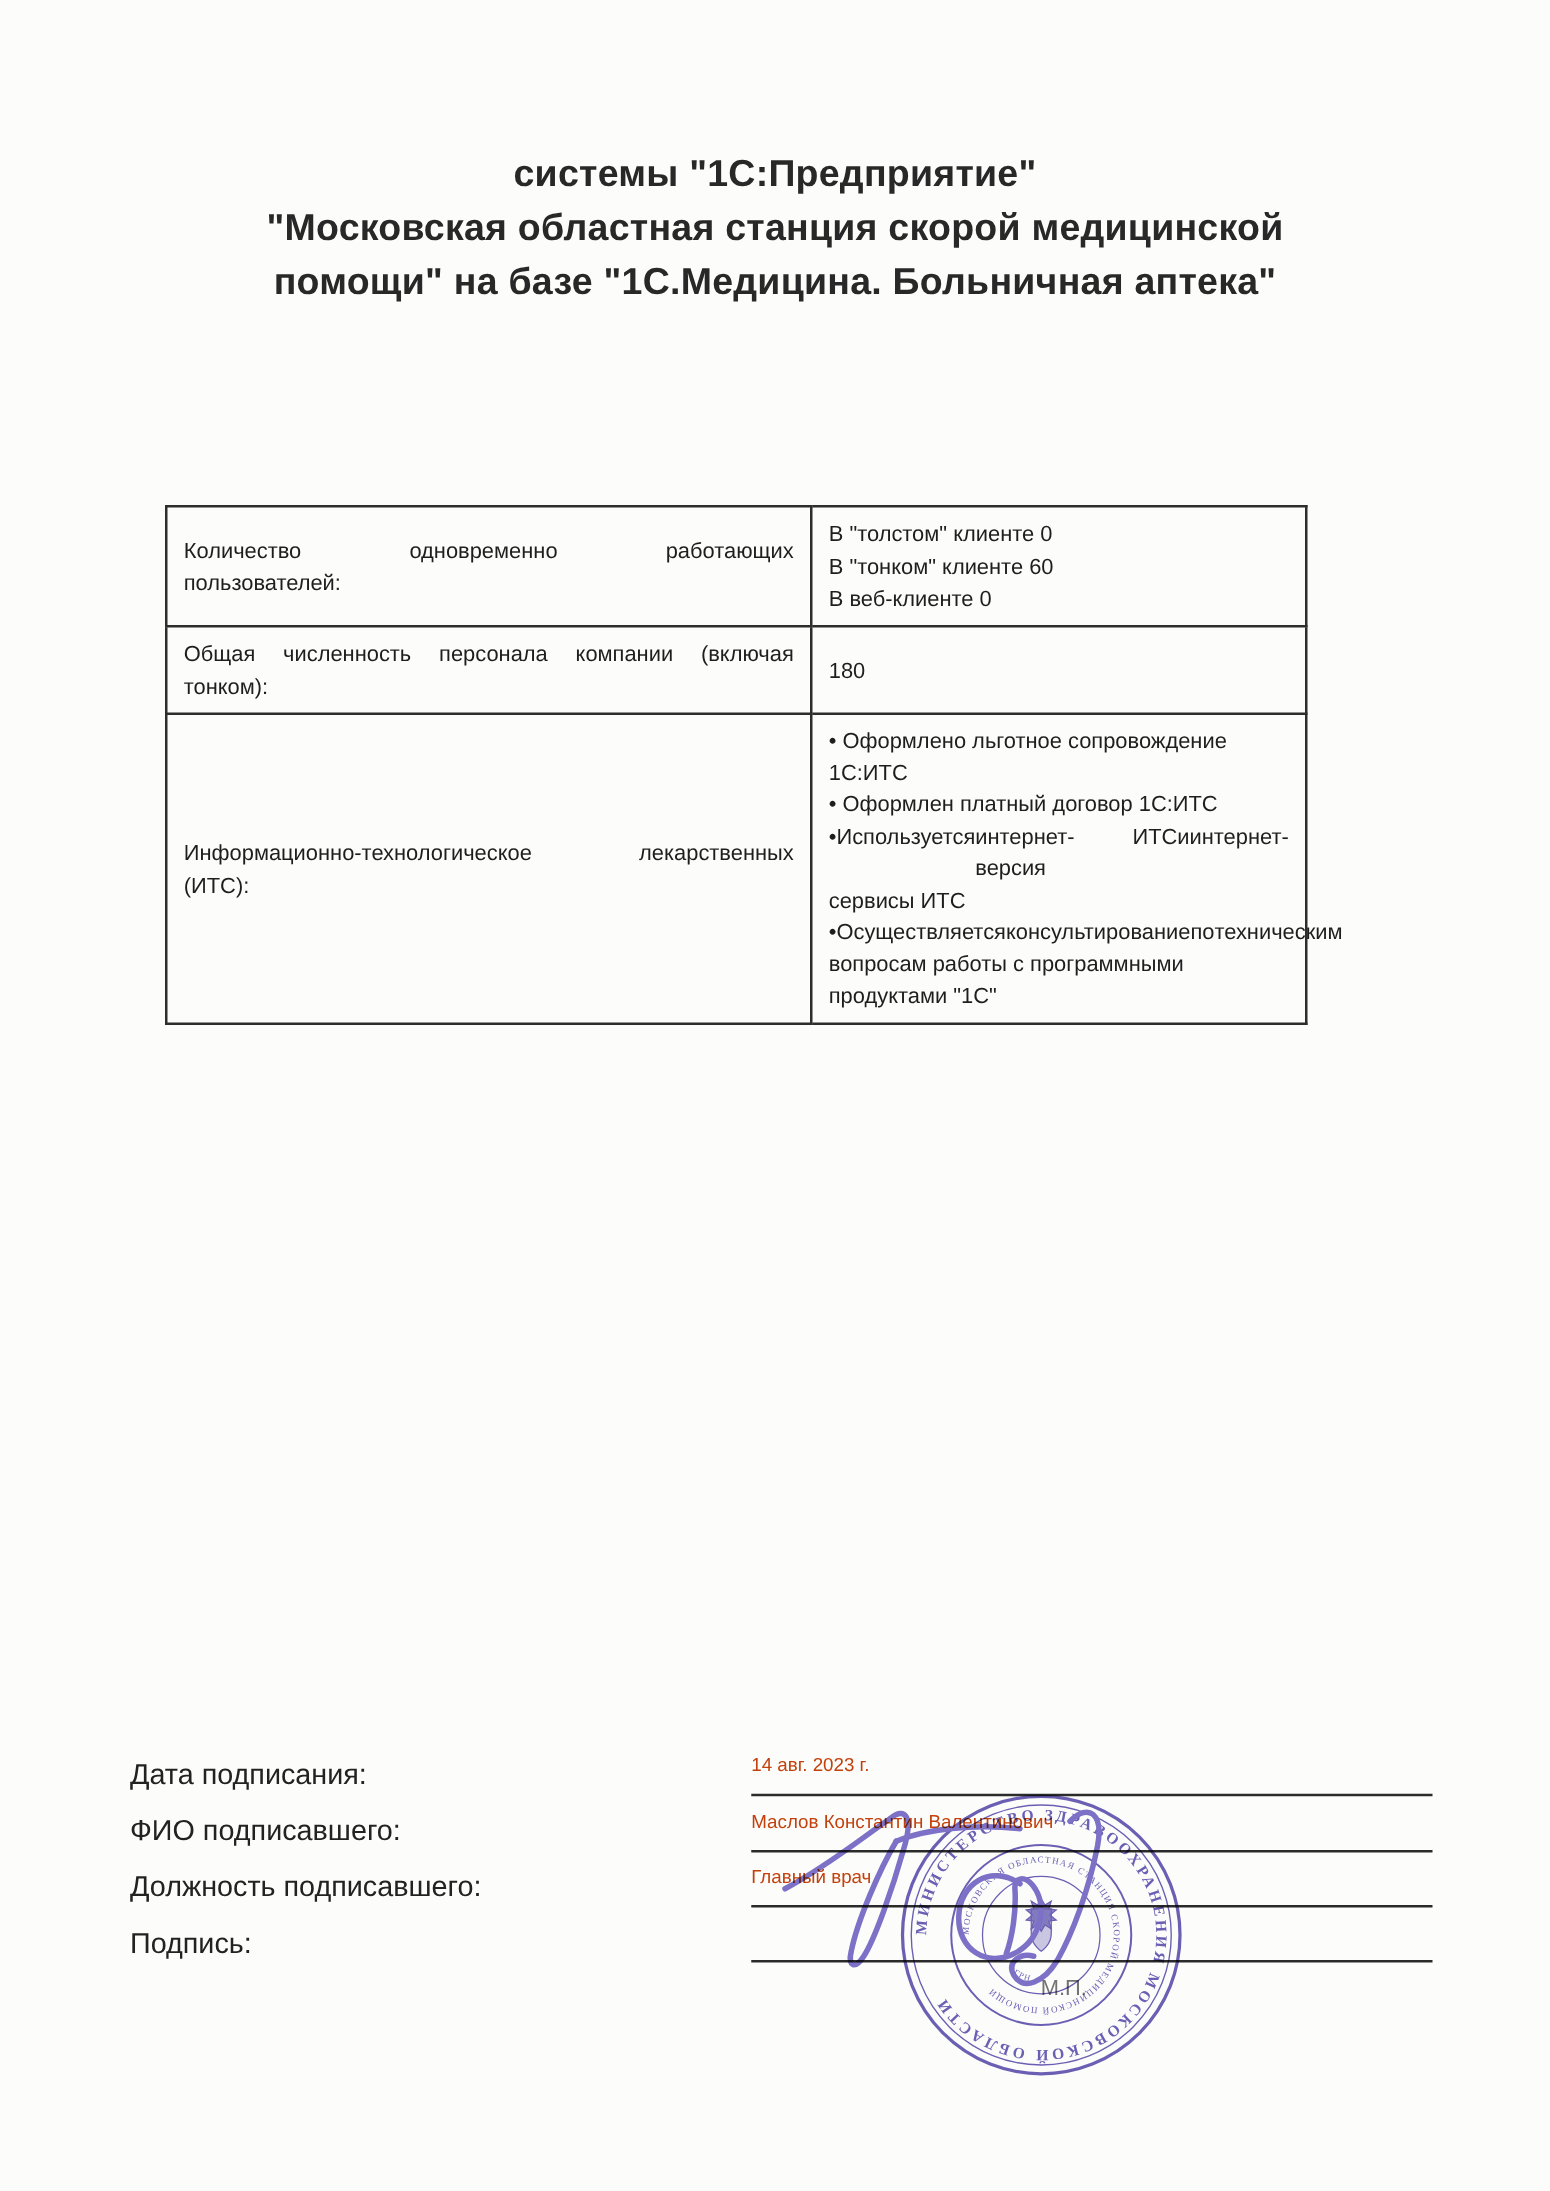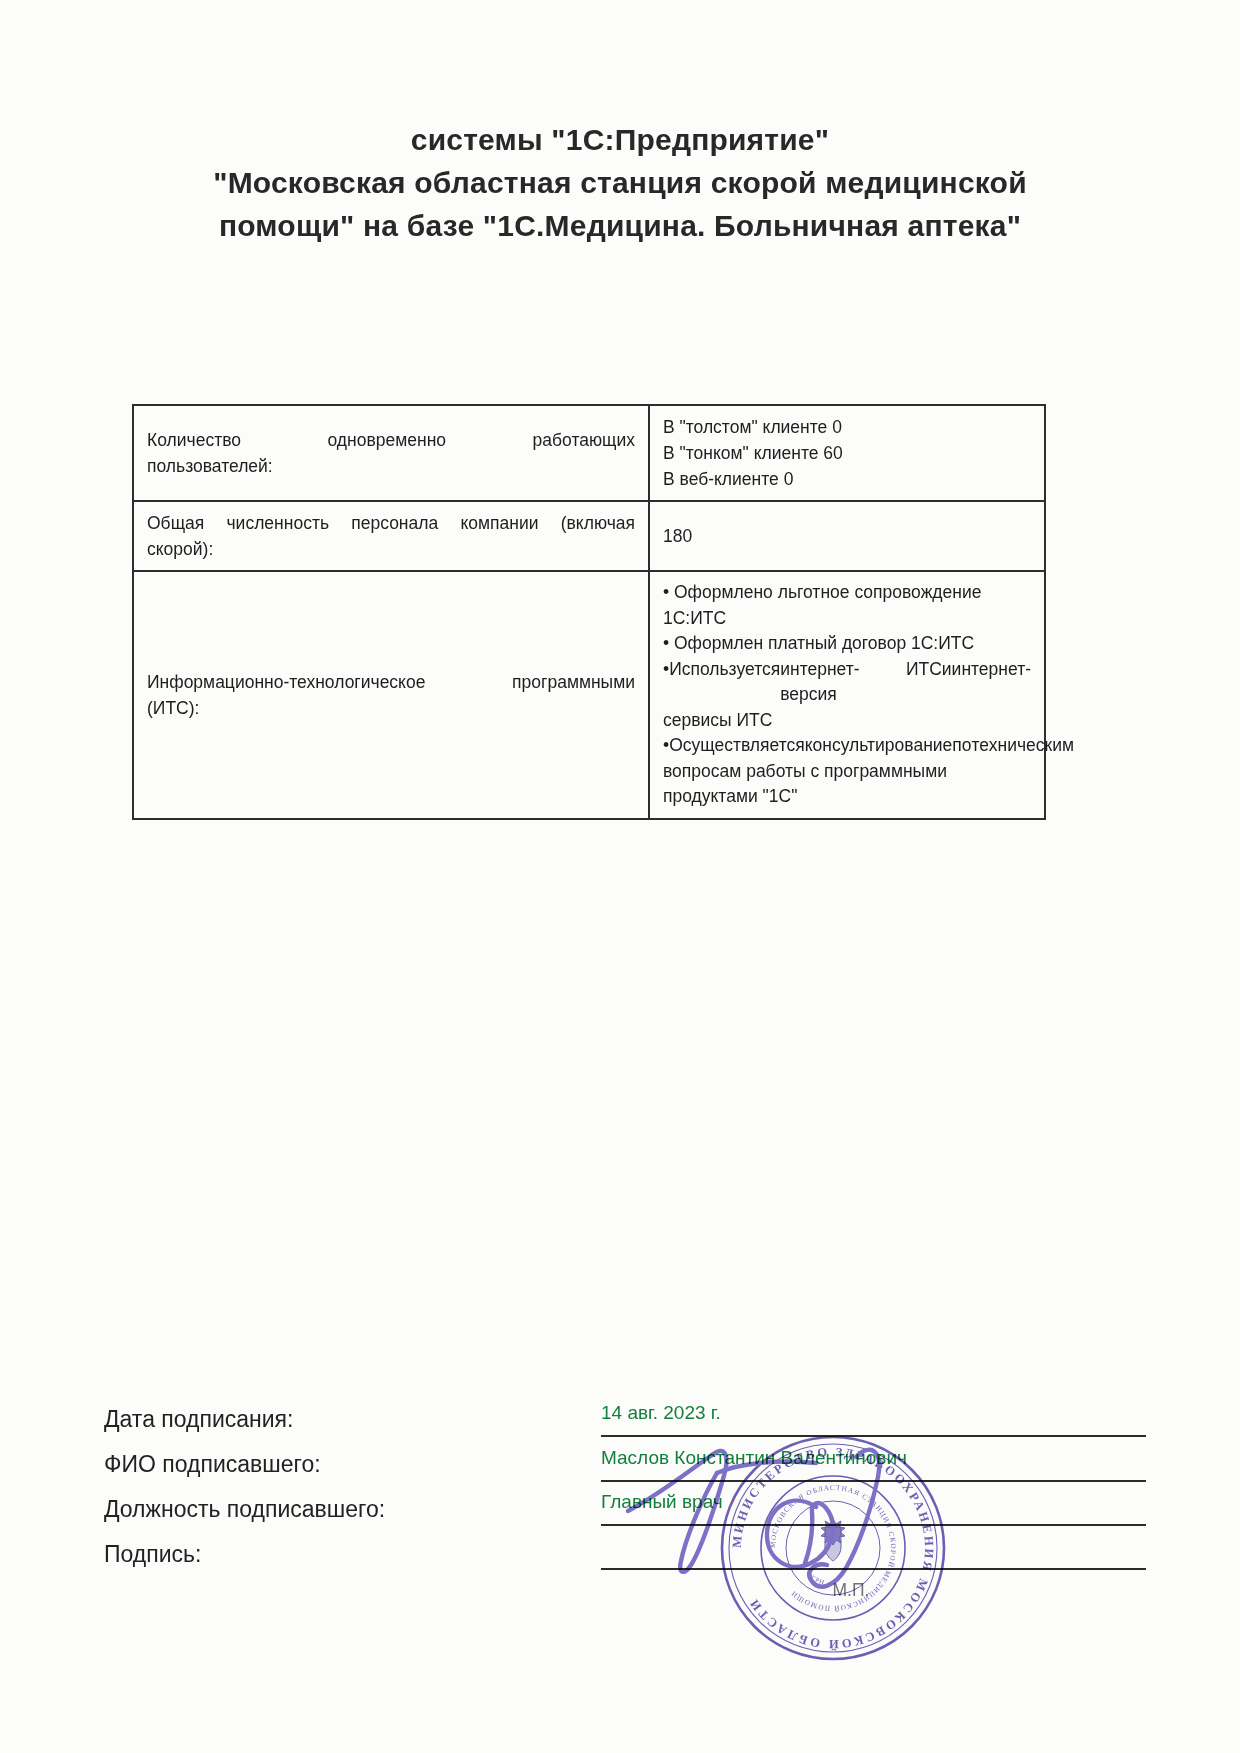--- a/index.html
+++ b/index.html
@@ -32,21 +32,21 @@
   tr.r2 td{height:49px;}
   tr.r3 td{height:143px;}
   .jline{display:flex;justify-content:space-between;}
   .vlines div{line-height:26px;}
   .bullets div{line-height:25.5px;}
   
   .sig-label{position:absolute;left:104px;font-size:23px;color:#222;}
   .sig-value{
     position:absolute;left:601px;width:545px;height:33px;
     border-bottom:2px solid #2b2b2b;
-    font-size:19px;color:#15803d;line-height:22px;
+    font-size:15px;color:#c2410c;line-height:22px;
   }
   .mp{
     position:absolute;left:806px;top:1580px;width:90px;text-align:center;
     font-size:17.5px;color:#737373;z-index:2;
   }
   
   .stamp-svg{
     position:absolute;left:620px;top:1415px;width:420px;height:290px;
     z-index:3;mix-blend-mode:multiply;opacity:.9;
   }
@@ -79,31 +79,31 @@
   </tr>
   <tr class="r2">
     <td class="c-label">
       <div class="jline">
             <span>Общая</span>
             <span>численность</span>
             <span>персонала</span>
             <span>компании</span>
             <span>(включая</span>
           </div>
-      <div>скорой):</div>
+      <div>тонком):</div>
     </td>
     <td class="c-value">
       <div>180</div>
     </td>
   </tr>
   <tr class="r3">
     <td class="c-label">
       <div class="jline">
             <span>Информационно-технологическое</span>
-            <span>программными</span>
+            <span>лекарственных</span>
           </div>
       <div>(ИТС):</div>
     </td>
     <td class="c-value bullets">
       <div>• Оформлено льготное сопровождение 1С:ИТС</div>
       <div>• Оформлен платный договор 1С:ИТС</div>
       <div class="jline">
             <span>•</span>
             <span>Используется</span>
             <span>интернет-версия</span>

